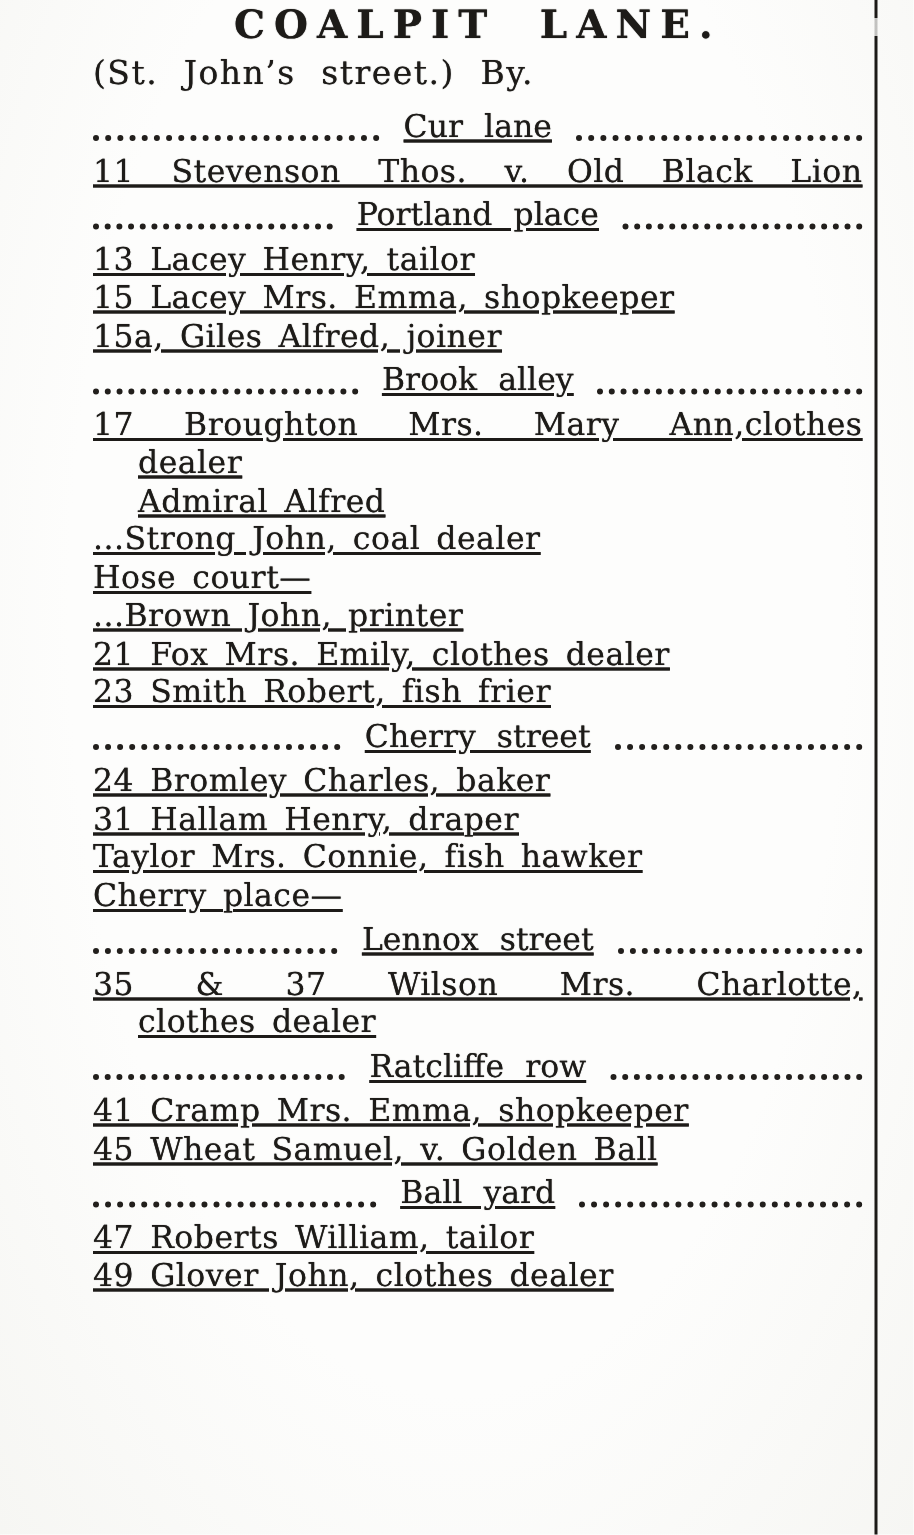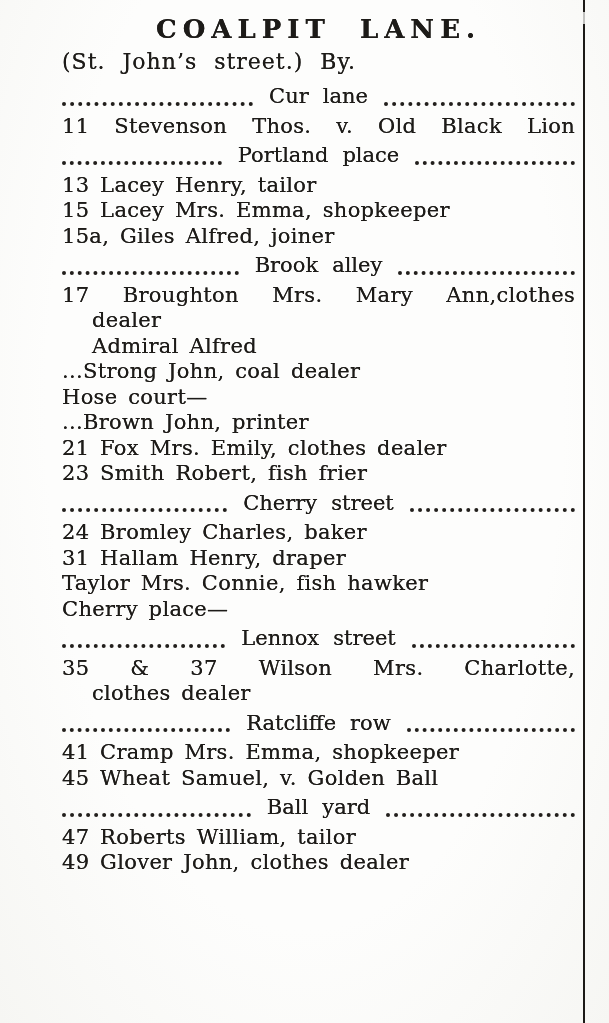--- a/index.html
+++ b/index.html
@@ -8,42 +8,42 @@
     height: 1023px;
     position: relative;
     overflow: hidden;
     background: radial-gradient(ellipse at 50% 40%, #fdfdfc 60%, #f6f6f3 100%);
     font-family: "DejaVu Serif", "Liberation Serif", serif;
     color: #1d1b18;
   }
   .page {
     position: absolute;
     left: 62px;
-    top: 14px;
+    top: 2px;
     width: 513px;
   }
   .title {
     font-size: 26px;
     line-height: 30px;
     font-weight: bold;
     letter-spacing: 6px;
     word-spacing: 14px;
     text-align: center;
     margin: 0 0 4px 0;
     text-shadow: 0 0 0.6px rgba(20,18,15,0.9);
   }
   .subtitle {
     font-size: 22px;
     line-height: 28px;
     letter-spacing: 1px;
     word-spacing: 9px;
     margin: 0 0 8px 0;
     text-shadow: 0 0 0.5px rgba(20,18,15,0.85);
   }
-  .rows { margin-top: 2px; }
+  .rows { margin-top: 2px; text-decoration: underline; }
   .entry {
     font-size: 21px;
     line-height: 25.5px;
     word-spacing: 0.18em;
     letter-spacing: 0.015em;
     text-shadow: 0 0 0.5px rgba(20,18,15,0.85);
   }
   .entry .l1.jl {
     text-align: justify;
     text-align-last: justify;

